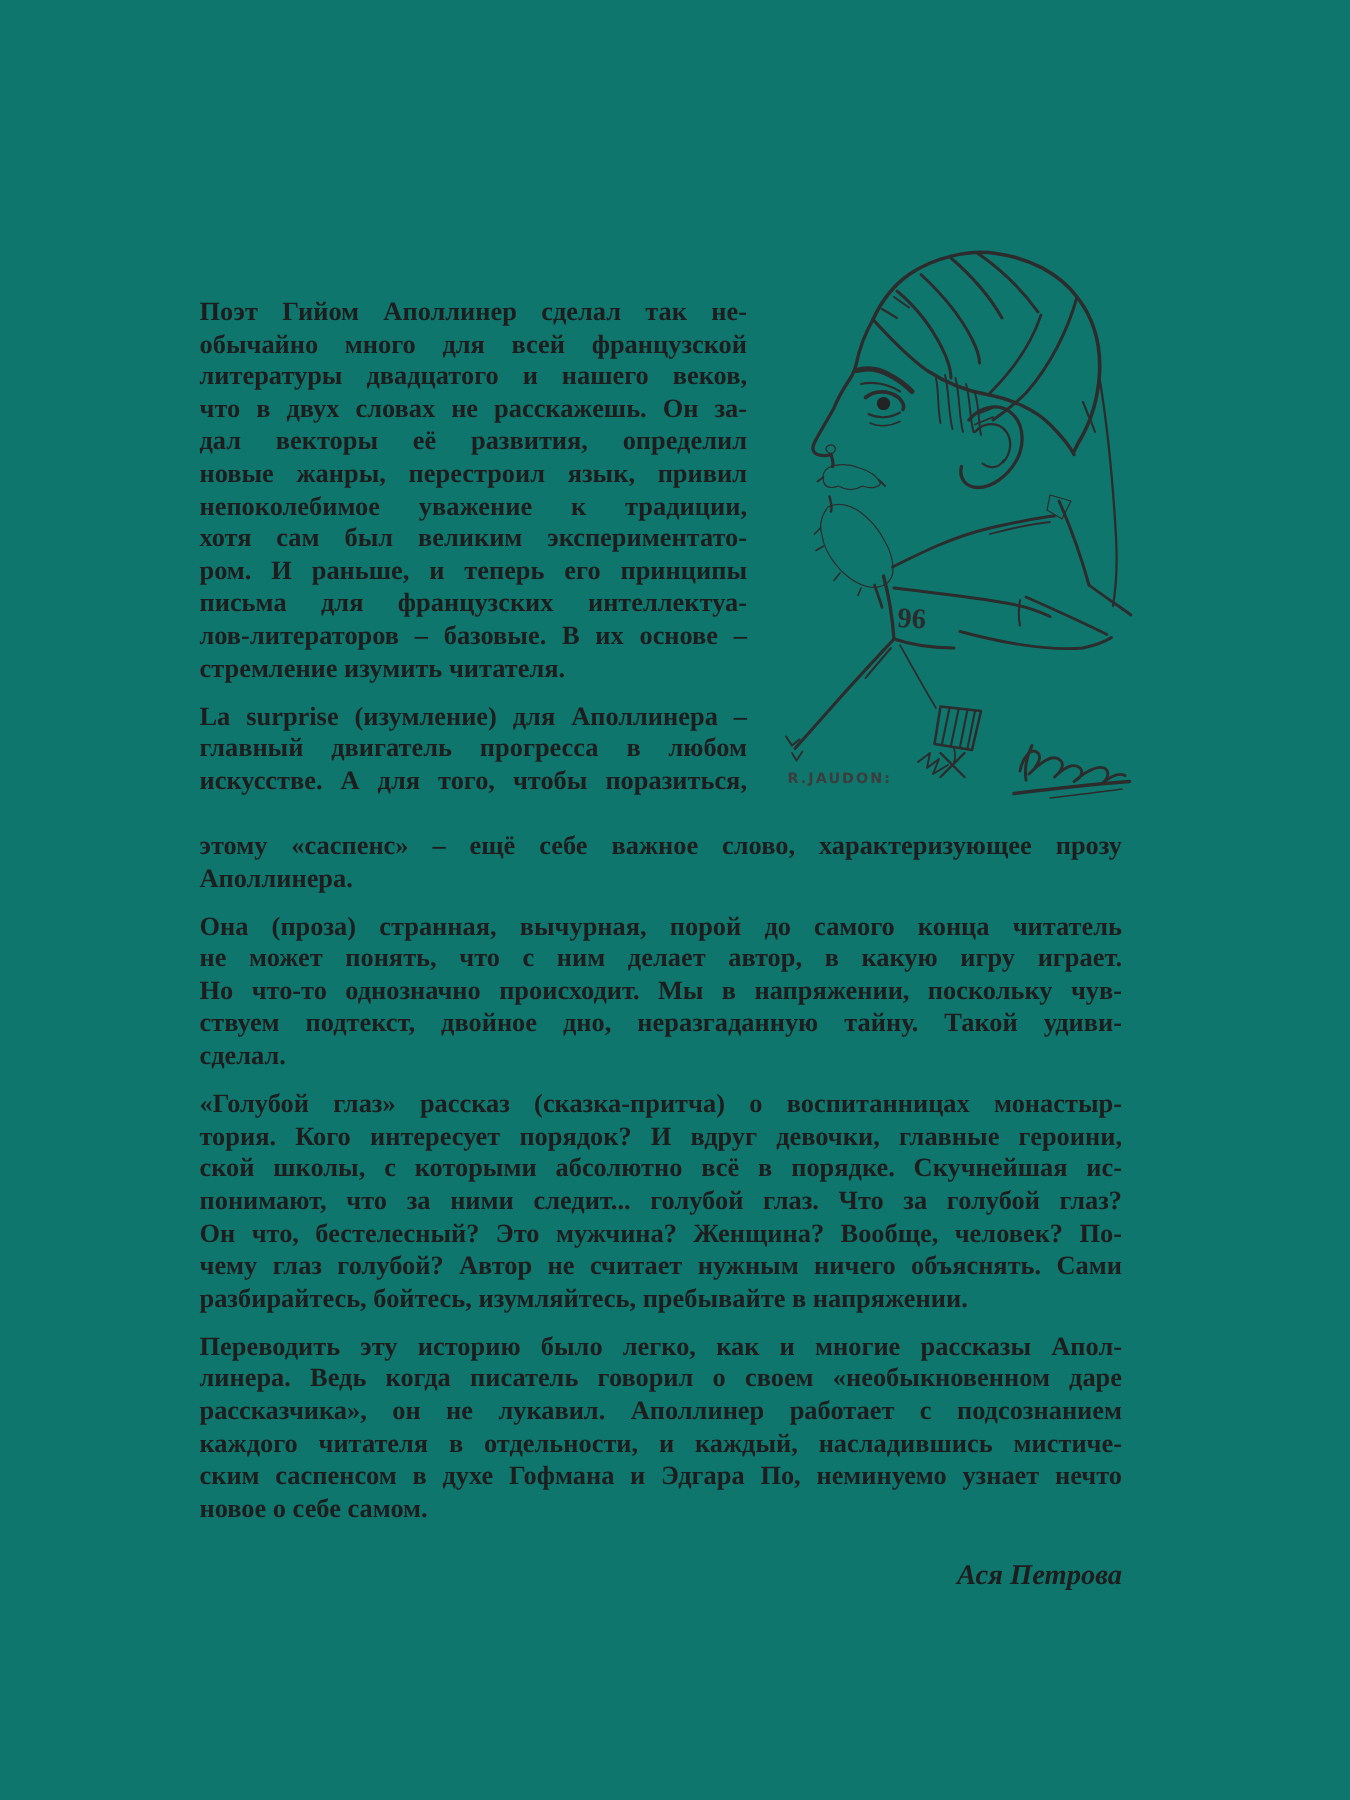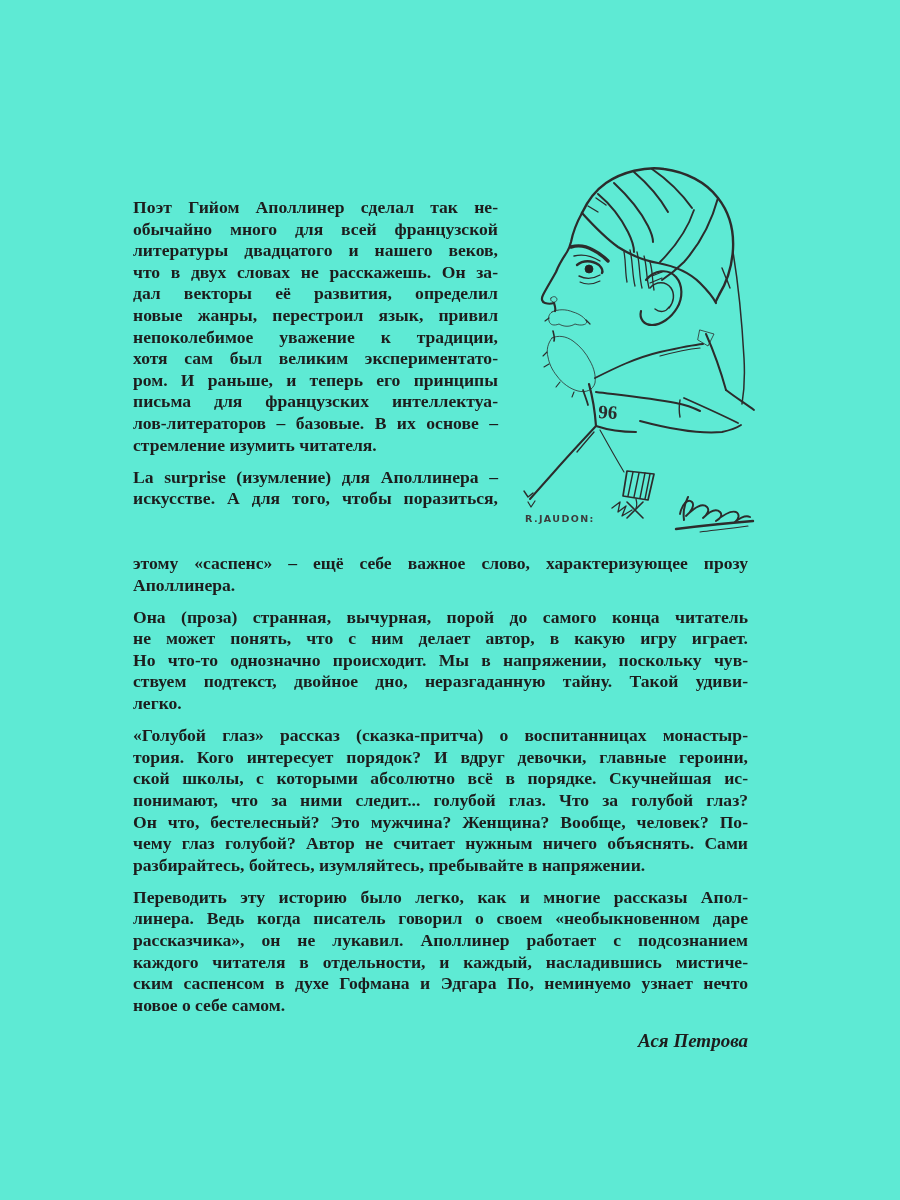--- a/index.html
+++ b/index.html
@@ -1,33 +1,33 @@
 <!DOCTYPE html>
 <html lang="ru"><head>
 <meta charset="utf-8">
 <style>
   html,body { margin:0; padding:0; }
   .page {
     position:relative; width:900px; height:1200px;
-    background:#5eead4; overflow:hidden;
+    background:#0f766e; overflow:hidden;
     font-family:"Liberation Serif","DejaVu Serif",serif;
     color:#1d1d1d;
   }
   .narrow-col { position:absolute; left:133px; top:197px; width:365px; }
   .full-col   { position:absolute; left:133px; top:553px; width:615px; }
   .para {
     margin:0 0 10.5px 0;
     font-weight:700; font-size:17.6px; line-height:21.6px;
     letter-spacing:0;
   }
   .para:last-child { margin-bottom:0;font-family:Liberation Serif, serif; }
   .tline { text-align:justify; text-align-last:justify; text-justify:inter-word; white-space:normal; }
   .tline.tlast { text-align-last:left; }
   .sig {
-    margin-top:14px; text-align:right;
+    margin-top:24px; text-align:right;
     font-style:italic; font-weight:700; font-size:19px; line-height:22px;
   }
   .portrait-svg { position:absolute; left:515px; top:155px; width:250px; height:400px; }
   .portrait-svg path, .portrait-svg line { fill:none; stroke:#2c2c2c; stroke-linecap:round; stroke-linejoin:round; }
   .ink-fill { fill:#232323; stroke:#232323; stroke-width:0.8; }
   .collar-num { font-family:"Liberation Serif","DejaVu Serif",serif; font-size:19px; font-weight:700; fill:#2b2b2b; stroke:none; }
   .engraver { font-family:"DejaVu Sans","Liberation Sans",sans-serif; font-size:9.5px; font-weight:700; letter-spacing:1.4px; fill:#3c3c3c; stroke:none; }
 </style>
 </head>
 <body>
@@ -44,35 +44,36 @@
         <div class="tline">новые жанры, перестроил язык, привил</div>
         <div class="tline">непоколебимое уважение к традиции,</div>
         <div class="tline">хотя сам был великим экспериментато-</div>
         <div class="tline">ром. И раньше, и теперь его принципы</div>
         <div class="tline">письма для французских интеллектуа-</div>
         <div class="tline">лов-литераторов – базовые. В их основе –</div>
         <div class="tline tlast">стремление изумить читателя.</div>
       </div>
     <div class="para">
         <div class="tline">La surprise (изумление) для Аполлинера –</div>
+        <div class="tline">главный двигатель прогресса в любом</div>
         <div class="tline">искусстве. А для того, чтобы поразиться,</div>
       </div>
   </div>
 
   <div class="full-col">
     <div class="para">
         <div class="tline">этому «саспенс» – ещё себе важное слово, характеризующее прозу</div>
         <div class="tline tlast">Аполлинера.</div>
       </div>
     <div class="para">
         <div class="tline">Она (проза) странная, вычурная, порой до самого конца читатель</div>
         <div class="tline">не может понять, что с ним делает автор, в какую игру играет.</div>
         <div class="tline">Но что-то однозначно происходит. Мы в напряжении, поскольку чув-</div>
         <div class="tline">ствуем подтекст, двойное дно, неразгаданную тайну. Такой удиви-</div>
-        <div class="tline tlast">легко.</div>
+        <div class="tline tlast">сделал.</div>
       </div>
     <div class="para">
         <div class="tline">«Голубой глаз» рассказ (сказка-притча) о воспитанницах монастыр-</div>
         <div class="tline">тория. Кого интересует порядок? И вдруг девочки, главные героини,</div>
         <div class="tline">ской школы, с которыми абсолютно всё в порядке. Скучнейшая ис-</div>
         <div class="tline">понимают, что за ними следит... голубой глаз. Что за голубой глаз?</div>
         <div class="tline">Он что, бестелесный? Это мужчина? Женщина? Вообще, человек? По-</div>
         <div class="tline">чему глаз голубой? Автор не считает нужным ничего объяснять. Сами</div>
         <div class="tline tlast">разбирайтесь, бойтесь, изумляйтесь, пребывайте в напряжении.</div>
       </div>

